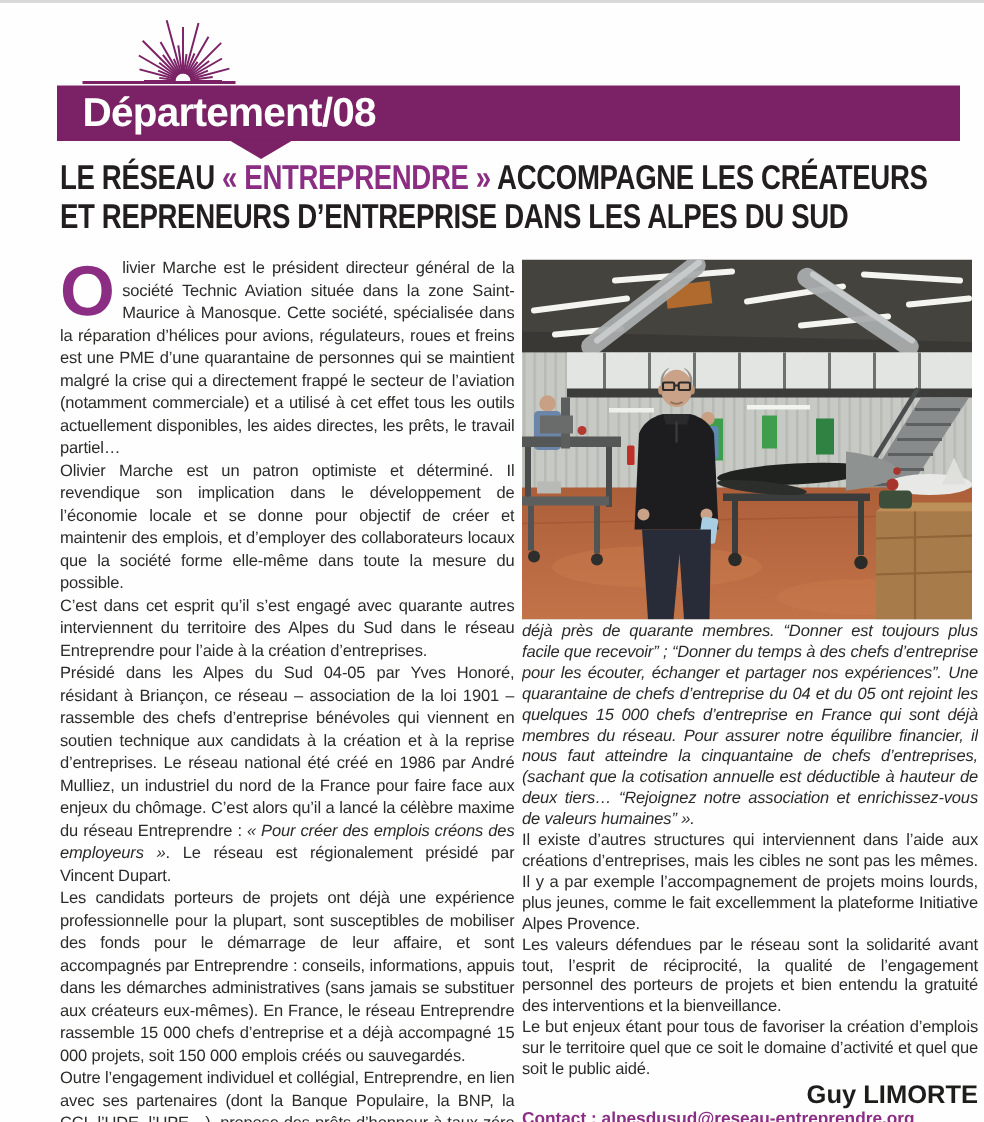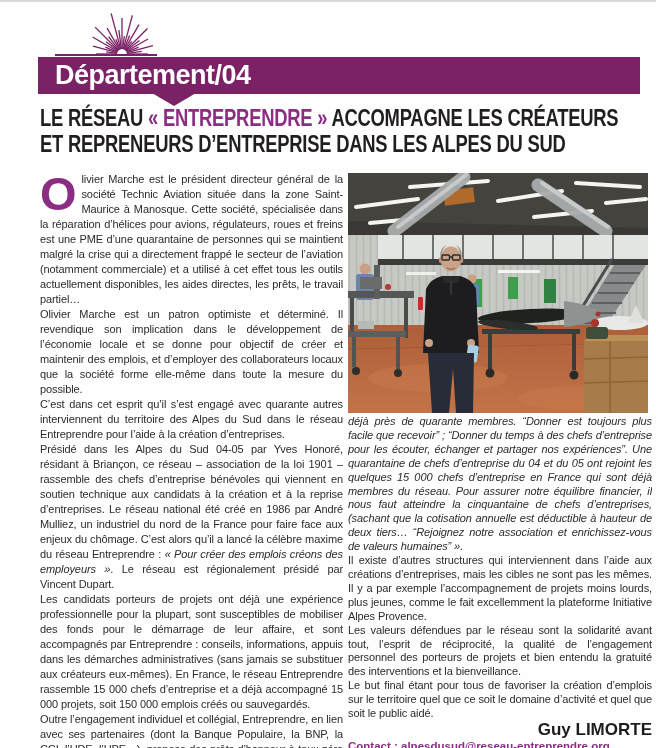--- a/index.html
+++ b/index.html
@@ -74,21 +74,21 @@
     <line x1="73.53553390593274" y1="40.46446609406726" x2="95.45584412271572" y2="18.54415587728429"></line>
     <line x1="73.96676670145618" y1="40.9561928549564" x2="87.45377348640717" y2="30.60724856180814"></line>
     <line x1="74.3301270189222" y1="41.5" x2="95.98076211353316" y2="29.000000000000007"></line>
     <line x1="74.61939766255644" y1="42.08658283817455" x2="86.62983158520316" y2="37.11169821742838"></line>
     <line x1="74.82962913144534" y1="42.705904774487394" x2="100.90962644125018" y2="35.717790556719336"></line>
     <line x1="74.95722430686905" y1="43.34736903889974" x2="89.8288972274762" y2="41.38947615559897"></line>
     <line x1="75" y1="44" x2="96" y2="44"></line>
   </svg>
 <div class="base-line"></div>
 <div id="banner">
-  <span>Département/04</span>
+  <span>Département/08</span>
 </div>
 <svg id="banner-notch" width="44" height="13" viewBox="0 0 44 13">
   <polygon points="0,0 44,0 22,13" fill="#7b2165"></polygon>
 </svg>
 
 <div class="headline">
   <span class="line"><span>LE RÉSEAU </span><span class="hl">« ENTREPRENDRE »</span><span> ACCOMPAGNE LES CRÉATEURS</span></span>
   <span class="line">ET REPRENEURS D’ENTREPRISE DANS LES ALPES DU SUD</span>
 </div>
 
@@ -245,16 +245,16 @@
 
       <path d="M80,180 L126,180 L125,240 L108,240 L105,196 L101,240 L84,240 Z" fill="#272c38"></path>
     </g>
   </svg>
 </div>
 
 <div id="col-right" class="col">
   <p class="it">déjà près de quarante membres. “Donner est toujours plus facile que recevoir” ; “Donner du temps à des chefs d’entreprise pour les écouter, échanger et partager nos expériences”. Une quarantaine de chefs d’entreprise du 04 et du 05 ont rejoint les quelques 15 000 chefs d’entreprise en France qui sont déjà membres du réseau. Pour assurer notre équilibre financier, il nous faut atteindre la cinquantaine de chefs d’entreprises, (sachant que la cotisation annuelle est déductible à hauteur de deux tiers… “Rejoignez notre association et enrichissez-vous de valeurs humaines” ».</p>
   <p>Il existe d’autres structures qui interviennent dans l’aide aux créations d’entreprises, mais les cibles ne sont pas les mêmes. Il y a par exemple l’accompagnement de projets moins lourds, plus jeunes, comme le fait excellemment la plateforme Initiative Alpes Provence.</p>
   <p>Les valeurs défendues par le réseau sont la solidarité avant tout, l’esprit de réciprocité, la qualité de l’engagement personnel des porteurs de projets et bien entendu la gratuité des interventions et la bienveillance.</p>
-  <p>Le but final étant pour tous de favoriser la création d’emplois sur le territoire quel que ce soit le domaine d’activité et quel que soit le public aidé.</p>
+  <p>Le but enjeux étant pour tous de favoriser la création d’emplois sur le territoire quel que ce soit le domaine d’activité et quel que soit le public aidé.</p>
   <p class="byline">Guy LIMORTE</p>
   <p class="contact">Contact : alpesdusud@reseau-entreprendre.org</p>
 </div>
 
 </body></html>

